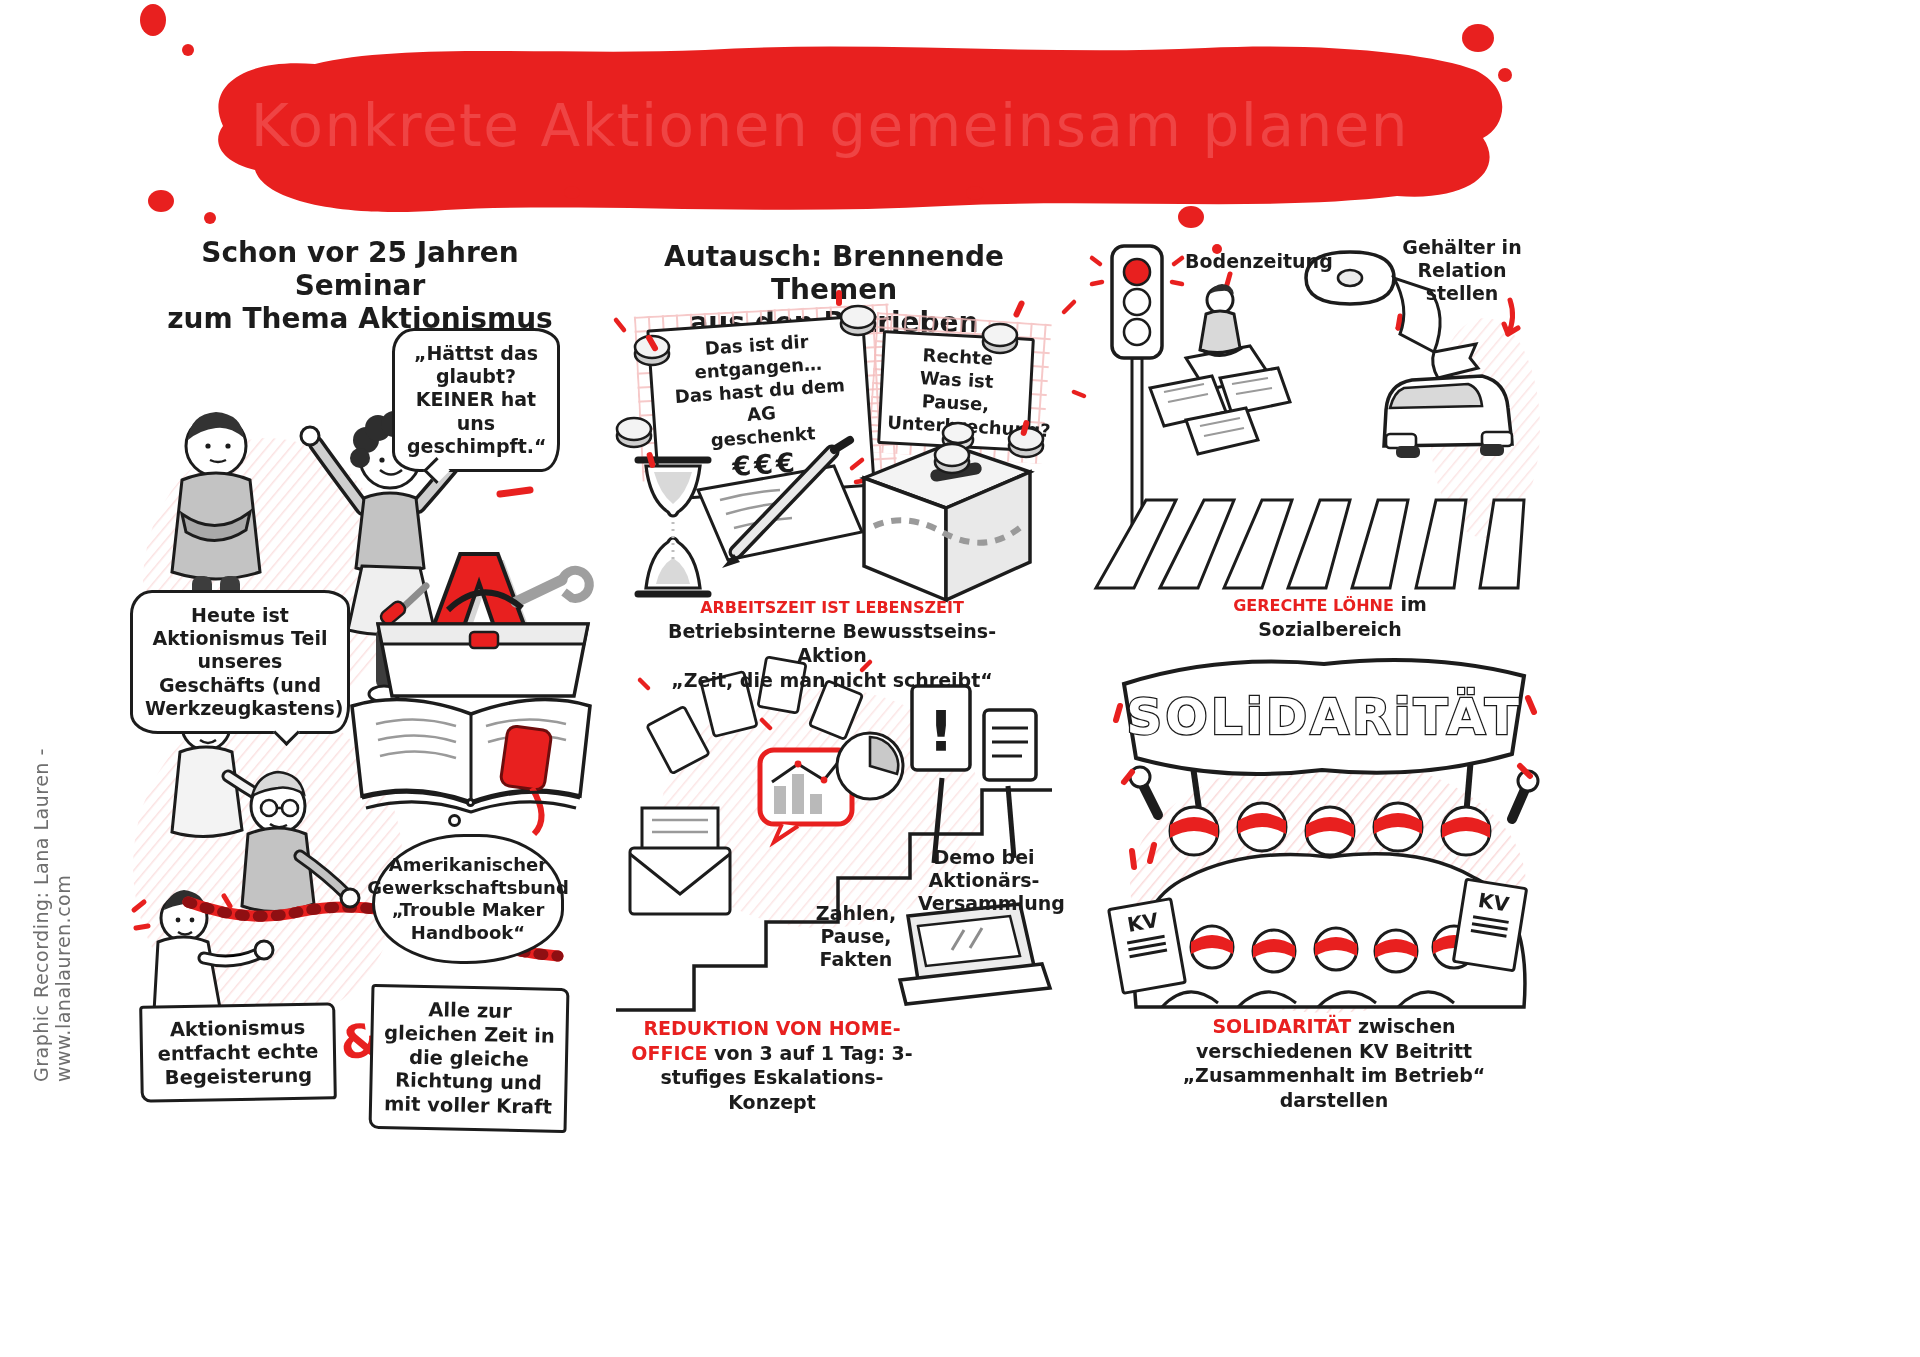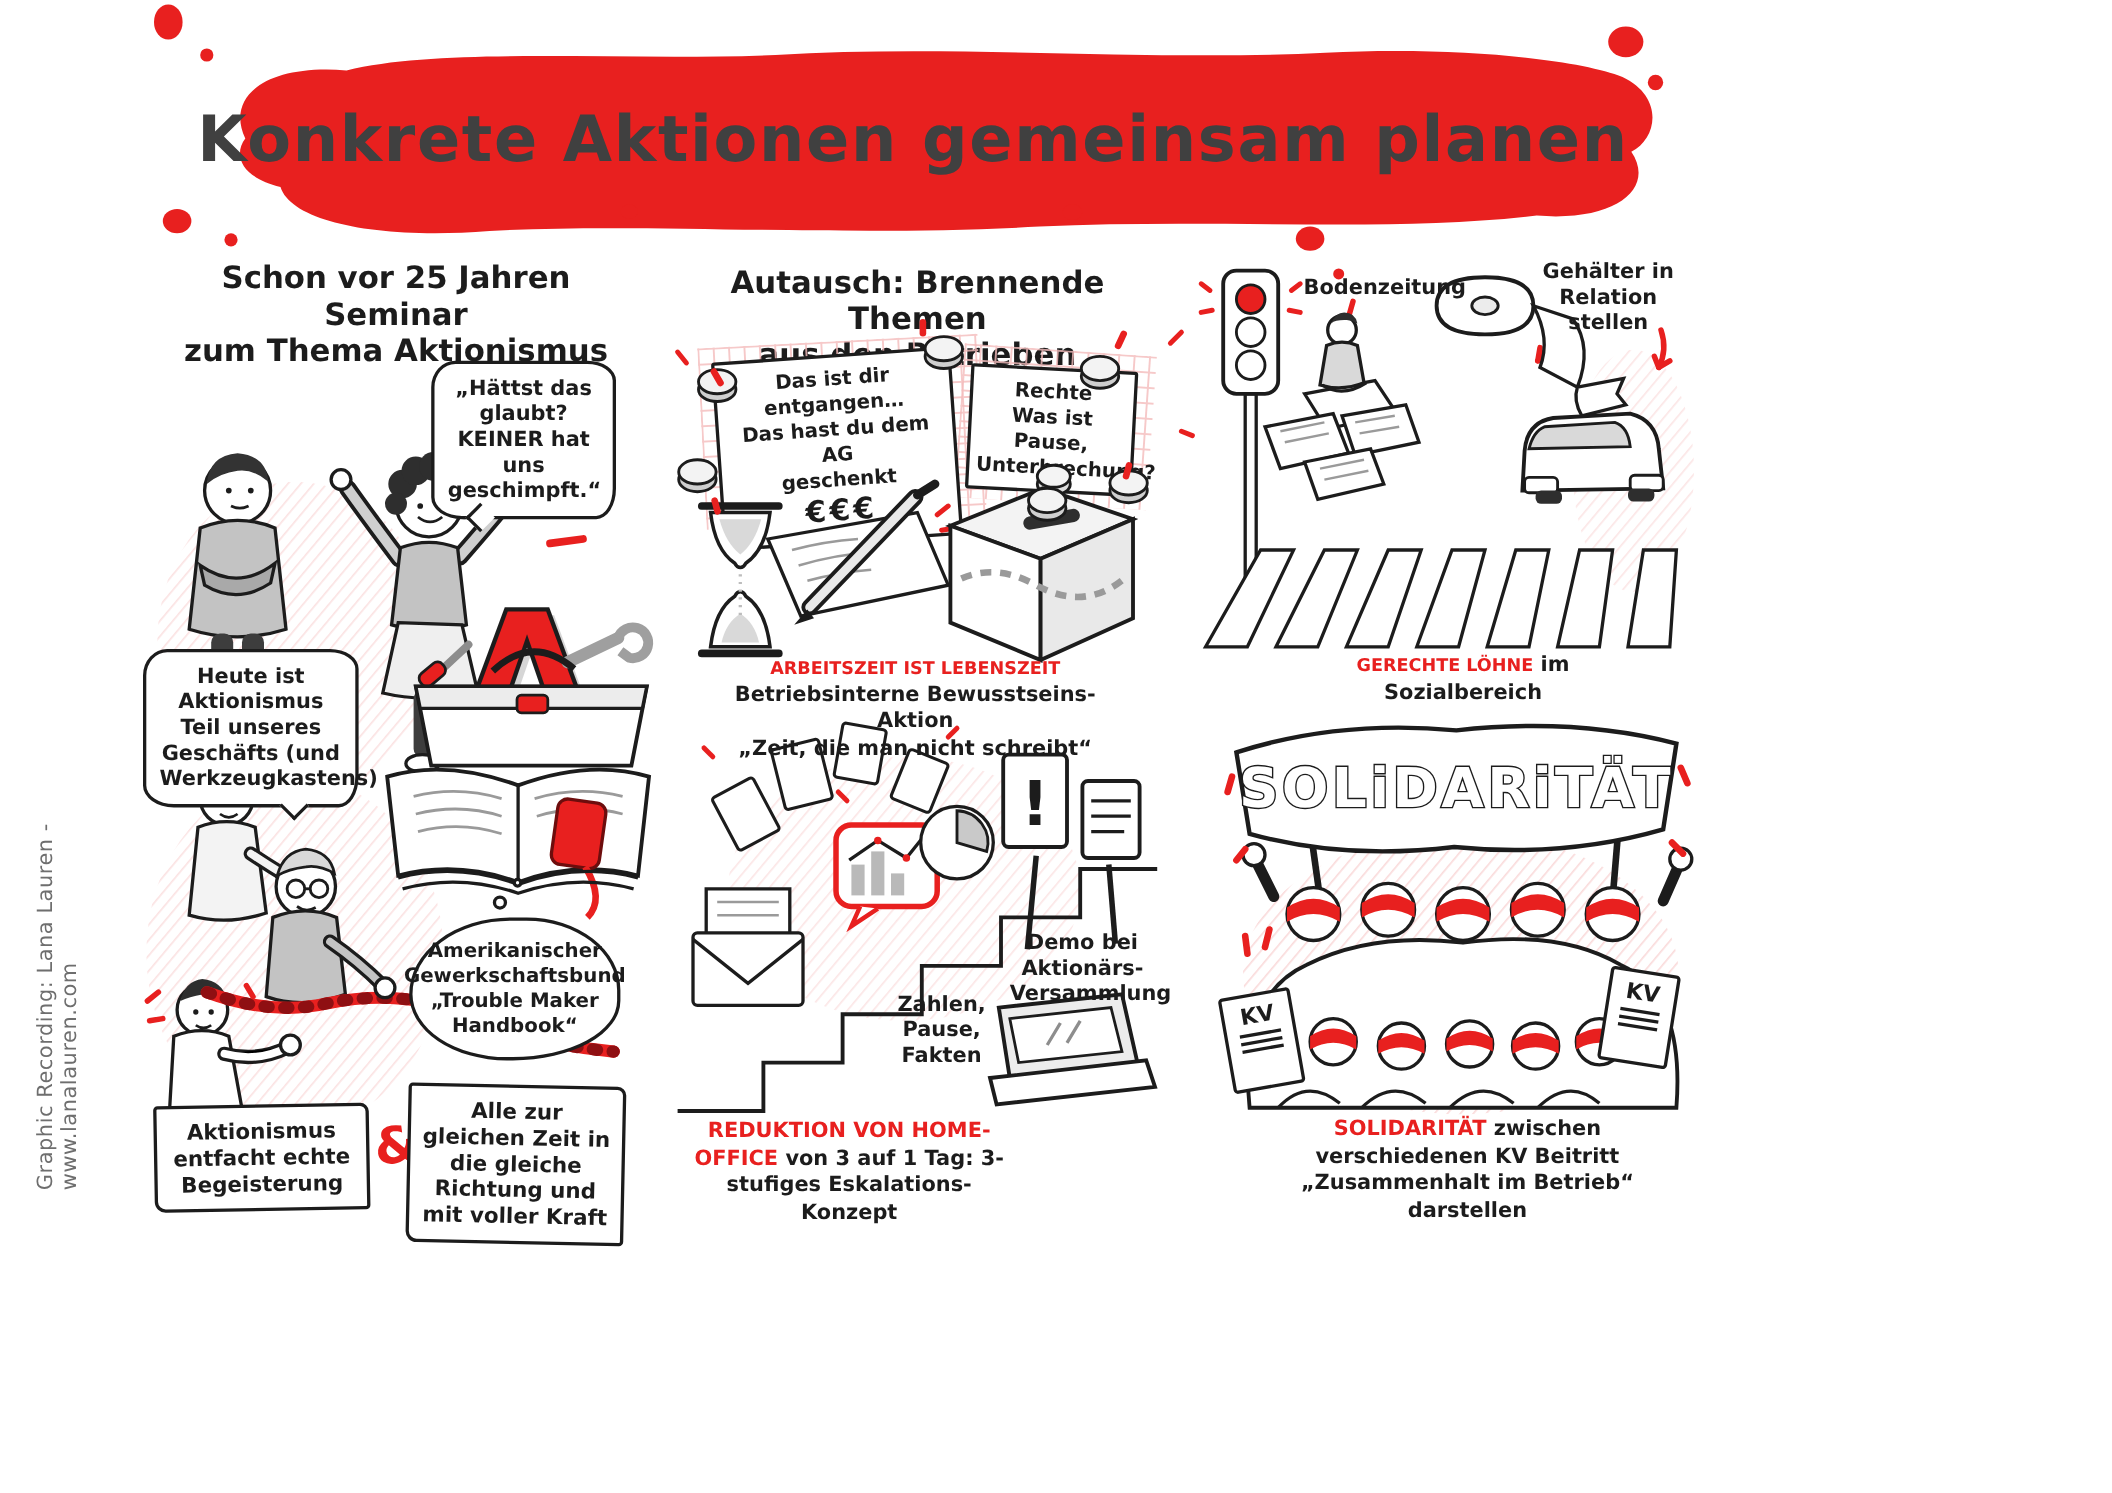--- a/index.html
+++ b/index.html
@@ -3,21 +3,21 @@
 <meta charset="utf-8">
 <style>
   :root{ --red:#e8201f; --ink:#1c1c1c; }
   *{margin:0;padding:0;box-sizing:border-box}
   body{font-family:"DejaVu Sans","Liberation Sans",sans-serif;color:var(--ink);background:#fff}
   #canvas{position:relative;width:1920px;height:1357px;background:#fff;overflow:hidden}
   .abs{position:absolute}
   .dot{position:absolute;background:var(--red);border-radius:50%}
   .banner-blob{position:absolute;inset:0;width:100%;height:100%}
   .banner-title{position:absolute;inset:0;display:flex;align-items:center;justify-content:center;
-    font-size:58px;font-weight:700;color:#404040;letter-spacing:1.5px;white-space:nowrap}
+    font-size:58px;font-weight:400;color:#ef4444;letter-spacing:1.5px;white-space:nowrap}
   .credit{position:absolute;writing-mode:vertical-rl;transform:rotate(180deg);font-size:19px;color:#6e6e6e;letter-spacing:.5px}
   .heading{position:absolute;text-align:center;font-weight:800;font-size:28px;line-height:1.18}
   .bubble{position:absolute;background:#fff;border:3px solid var(--ink);
     border-radius:22px 26px 18px 28px/24px 18px 28px 20px;padding:11px 12px;
     font-size:19px;font-weight:700;text-align:center;line-height:1.22;z-index:4}
   .bubble:after{content:"";position:absolute;width:16px;height:16px;background:#fff;bottom:-11px}
   .tail-br:after{right:24%;border-right:3px solid var(--ink);border-bottom:3px solid var(--ink);transform:rotate(45deg)}
   .tail-bl:after{left:20%;border-left:3px solid var(--ink);border-bottom:3px solid var(--ink);transform:rotate(45deg)}
   .thought{position:absolute;background:#fff;border:3px solid var(--ink);
     border-radius:52% 48% 55% 50%/58% 55% 45% 50%;display:flex;align-items:center;justify-content:center;
@@ -141,21 +141,21 @@
     <path d="M150 36 L196 14" stroke="#9f9f9f" stroke-width="11" stroke-linecap="round"></path>
     <path d="M196 14 a14 14 0 1 1 10 18 l-8 -6" fill="none" stroke="#9f9f9f" stroke-width="9"></path>
     <path d="M30 48 L60 20" stroke="#8d8d8d" stroke-width="7" stroke-linecap="round"></path>
     <rect x="14" y="40" width="26" height="14" rx="6" transform="rotate(-40 27 47)" fill="#e8201f" stroke="#1c1c1c" stroke-width="2.5"></rect>
     <path d="M82 44 q36 -34 74 -2" fill="none" stroke="#1c1c1c" stroke-width="6"></path>
     <path d="M12 58 h210 l-14 72 h-182 z" fill="#fff" stroke="#1c1c1c" stroke-width="3.5"></path>
     <path d="M12 58 h210 l-4 20 h-202 z" fill="#ececec" stroke="#1c1c1c" stroke-width="3"></path>
     <rect x="104" y="66" width="28" height="16" rx="4" fill="#e8201f" stroke="#1c1c1c" stroke-width="2.5"></rect>
   </svg>
 
-  <div class="bubble tail-br" style="left:130px;top:590px;width:196px">Heute ist Aktionismus Teil unseres Geschäfts (und Werkzeugkastens)</div>
+  <div class="bubble tail-br" style="left:130px;top:590px;width:220px">Heute ist Aktionismus Teil unseres Geschäfts (und Werkzeugkastens)</div>
 
   <svg class="ill" style="left:336px;top:676px;z-index:2" width="270" height="165" viewBox="0 0 270 165">
     <path d="M135 38 Q70 14 16 30 L26 120 Q80 106 135 126 Q190 106 244 120 L254 30 Q200 14 135 38 Z" fill="#fff" stroke="#1c1c1c" stroke-width="3.5"></path>
     <path d="M135 38 L135 126" stroke="#1c1c1c" stroke-width="3"></path>
     <g stroke="#9a9a9a" stroke-width="2.5" fill="none">
       <path d="M40 48 q40 -10 80 2"></path>
         <path d="M42 64 q40 -10 78 2"></path>
         <path d="M44 80 q38 -10 76 2"></path>
       <path d="M150 50 q40 -12 80 -2"></path>
         <path d="M152 66 q40 -12 78 -2"></path>

